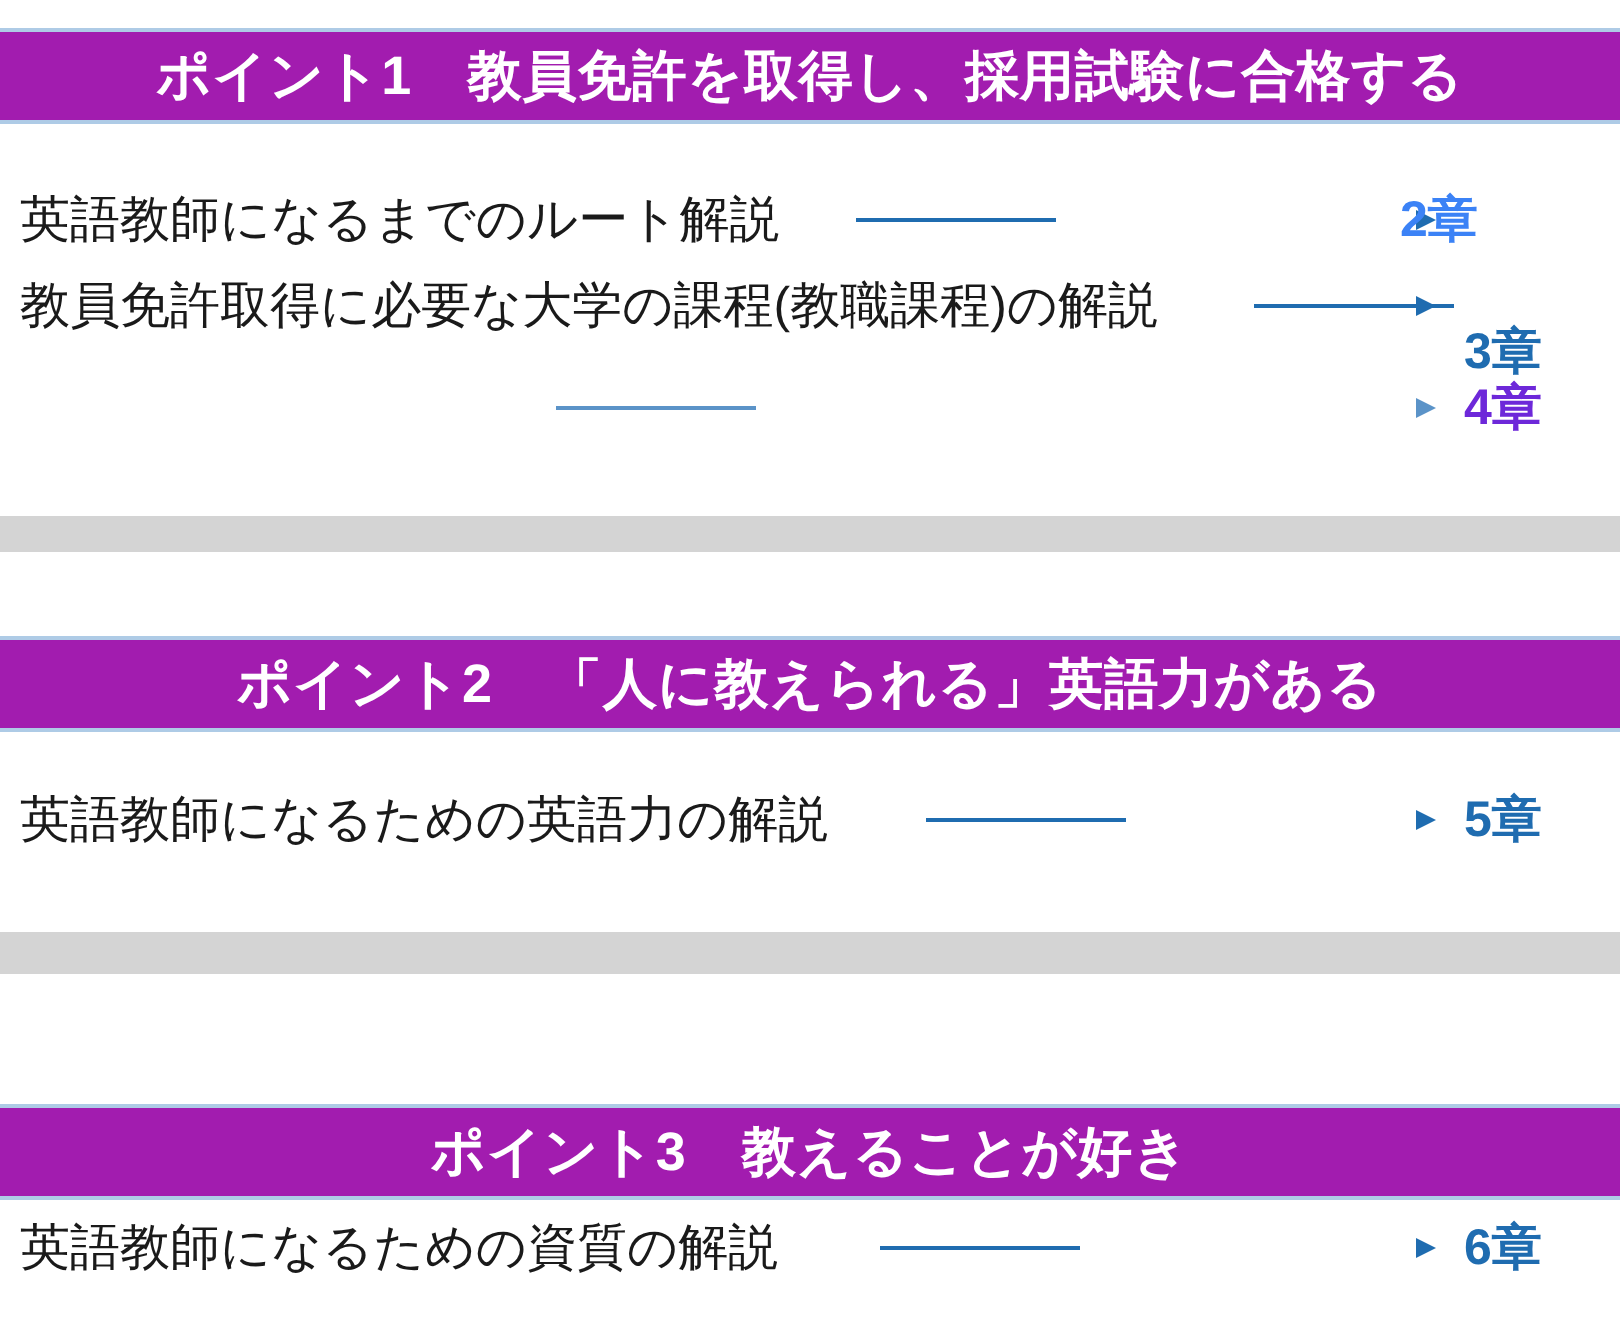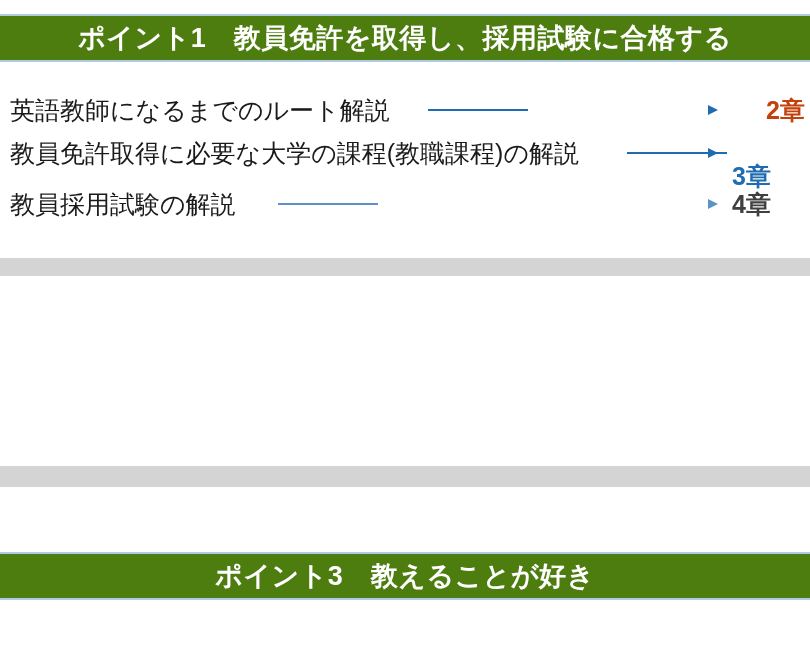--- a/index.html
+++ b/index.html
@@ -19,21 +19,21 @@
     height: 667px;
     background: #ffffff;
   }
 
   
   .section-header {
     position: absolute;
     left: 0;
     width: 810px;
     height: 44px;
-    background: #4d7c0f;
+    background: #a21caf;
     border-top: 2px solid #aecbe6;
     border-bottom: 2px solid #aecbe6;
     box-sizing: content-box;
     display: flex;
     align-items: center;
     justify-content: center;
   }
   .section-header-title {
     color: #ffffff;
     font-size: 27px;
@@ -96,49 +96,71 @@
   </div>
 
   <div class="item-row" id="row-0-0" style="top: 90px;">
     <span class="item-label">英語教師になるまでのルート解説</span>
     <span class="arrow" id="arr-0-0" style="left: 428px; width: 281px;">
       <svg height="14" viewBox="0 0 100 14" preserveAspectRatio="none">
         <line class="arrow-line" x1="0" y1="7" x2="100" y2="7" stroke="#1f6cb0" stroke-width="2" vector-effect="non-scaling-stroke"></line>
       </svg>
     </span>
     <span class="arrow-head" id="arrh-0-0" style="position: absolute; left: 708px; width: 0px; height: 0px; border-top: 5px solid transparent; border-bottom: 5px solid transparent; border-left: 10px solid rgb(31, 108, 176);"></span>
-    <span class="chapter" id="ch-0-0" style="left: 766px; color: #c2410c;">2章</span>
+    <span class="chapter" id="ch-0-0" style="left: 700px; color: #3b82f6;">2章</span>
   </div>
 
   <div class="item-row" id="row-0-1" style="top: 133px;">
     <span class="item-label">教員免許取得に必要な大学の課程(教職課程)の解説</span>
     <span class="arrow" id="arr-0-1" style="left: 627px; width: 82px;">
       <svg height="14" viewBox="0 0 100 14" preserveAspectRatio="none">
         <line class="arrow-line" x1="0" y1="7" x2="100" y2="7" stroke="#1f6cb0" stroke-width="2" vector-effect="non-scaling-stroke"></line>
       </svg>
     </span>
     <span class="arrow-head" id="arrh-0-1" style="position: absolute; left: 708px; width: 0px; height: 0px; border-top: 5px solid transparent; border-bottom: 5px solid transparent; border-left: 10px solid rgb(31, 108, 176);"></span>
     <span class="chapter" id="ch-0-1" style="left: 732px; color: rgb(31, 108, 176); margin-top: 47px;">3章</span>
   </div>
 
   <div class="item-row" id="row-0-2" style="top: 184px;">
-    <span class="item-label">教員採用試験の解説</span>
     <span class="arrow" id="arr-0-2" style="left: 278px; width: 431px;">
       <svg height="14" viewBox="0 0 100 14" preserveAspectRatio="none">
         <line class="arrow-line" x1="0" y1="7" x2="100" y2="7" stroke="#5b93c8" stroke-width="2" vector-effect="non-scaling-stroke"></line>
       </svg>
     </span>
     <span class="arrow-head" id="arrh-0-2" style="position: absolute; left: 708px; width: 0px; height: 0px; border-top: 5px solid transparent; border-bottom: 5px solid transparent; border-left: 10px solid rgb(91, 147, 200);"></span>
-    <span class="chapter" id="ch-0-2" style="left: 732px; color: #404040;">4章</span>
+    <span class="chapter" id="ch-0-2" style="left: 732px; color: #6d28d9;">4章</span>
   </div>
 
   <div class="separator" id="sep-0" style="top: 258px; height: 18px; background: rgb(212, 212, 212);"></div>
 
+  <div class="section-header" id="hdr-1" style="top: 318px;">
+    <span class="section-header-title">ポイント2　「人に教えられる」英語力がある</span>
+  </div>
 
+  <div class="item-row" id="row-1-0" style="top: 390px;">
+    <span class="item-label">英語教師になるための英語力の解説</span>
+    <span class="arrow" id="arr-1-0" style="left: 463px; width: 246px;">
+      <svg height="14" viewBox="0 0 100 14" preserveAspectRatio="none">
+        <line class="arrow-line" x1="0" y1="7" x2="100" y2="7" stroke="#1f6cb0" stroke-width="2" vector-effect="non-scaling-stroke"></line>
+      </svg>
+    </span>
+    <span class="arrow-head" id="arrh-1-0" style="position: absolute; left: 708px; width: 0px; height: 0px; border-top: 5px solid transparent; border-bottom: 5px solid transparent; border-left: 10px solid rgb(31, 108, 176);"></span>
+    <span class="chapter" id="ch-1-0" style="left: 732px; color: rgb(31, 108, 176);">5章</span>
+  </div>
 
   <div class="separator" id="sep-1" style="top: 466px; height: 21px; background: rgb(212, 212, 212);"></div>
 
   <div class="section-header" id="hdr-2" style="top: 532px; margin-top: 20px;">
     <span class="section-header-title">ポイント3　教えることが好き</span>
   </div>
 
+  <div class="item-row" id="row-2-0" style="top: 604px;">
+    <span class="item-label">英語教師になるための資質の解説</span>
+    <span class="arrow" id="arr-2-0" style="left: 440px; width: 269px;">
+      <svg height="14" viewBox="0 0 100 14" preserveAspectRatio="none">
+        <line class="arrow-line" x1="0" y1="7" x2="100" y2="7" stroke="#1f6cb0" stroke-width="2" vector-effect="non-scaling-stroke"></line>
+      </svg>
+    </span>
+    <span class="arrow-head" id="arrh-2-0" style="position: absolute; left: 708px; width: 0px; height: 0px; border-top: 5px solid transparent; border-bottom: 5px solid transparent; border-left: 10px solid rgb(31, 108, 176);"></span>
+    <span class="chapter" id="ch-2-0" style="left: 732px; color: rgb(31, 108, 176);">6章</span>
+  </div>
 
 </div>
 
 </body></html>

